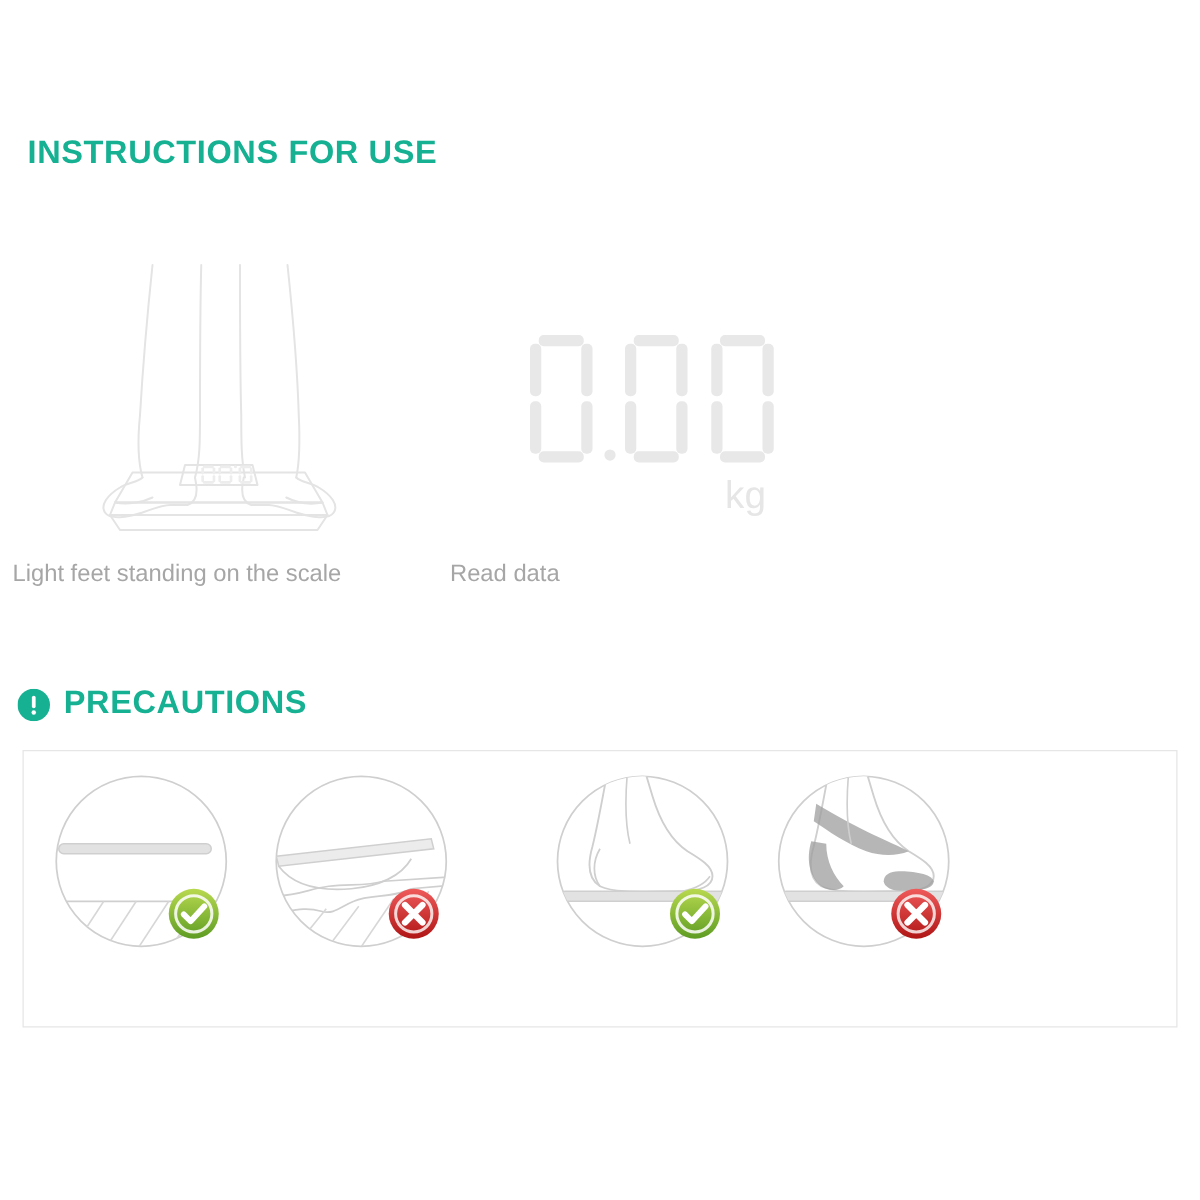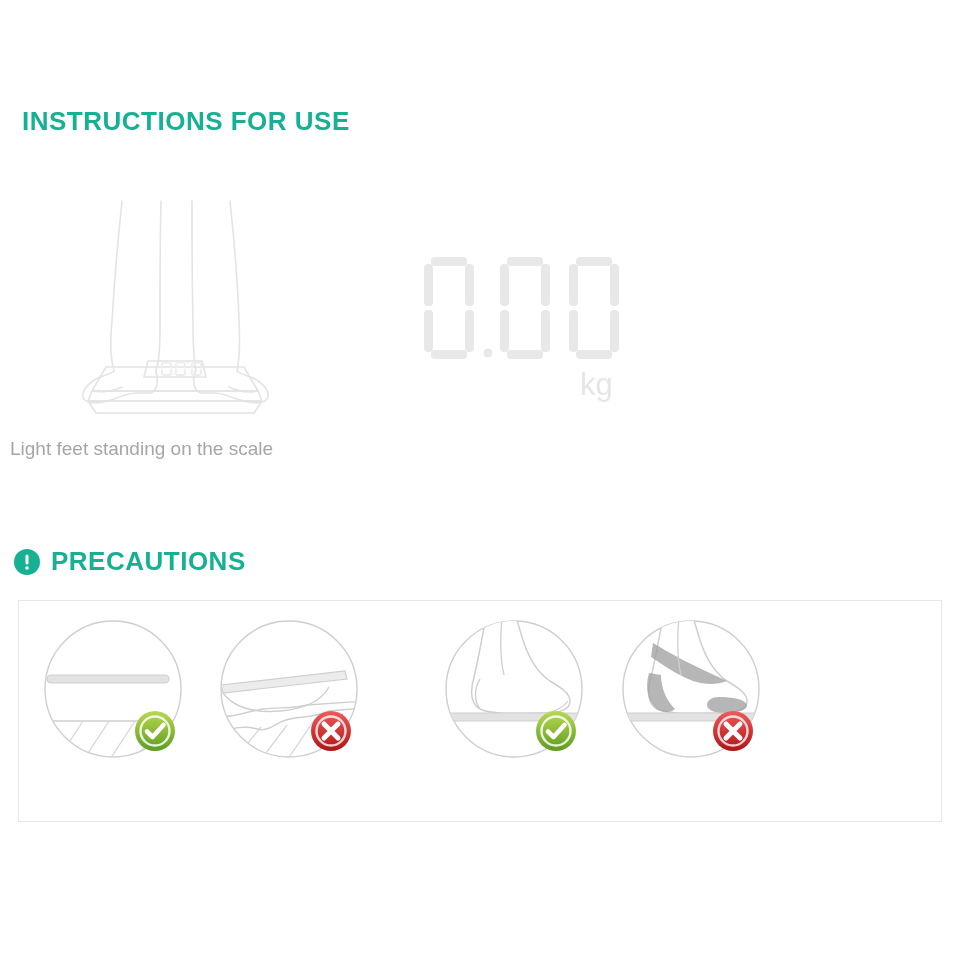--- a/index.html
+++ b/index.html
@@ -28,21 +28,21 @@
     color: #16b193;
     white-space: nowrap;
     text-align: center;
   }
 
   .heading-precautions-row {
     position: absolute;
     left: 14px;
     top: 546px;
     display: flex;
-    align-items: center;
+    align-items: flex-end;
     gap: 11px;
   }
   .alert-icon {
     width: 26px;
     height: 26px;
     flex: 0 0 26px;
     display: block;
   }
   .heading-precautions {
     font-size: 26px;
@@ -55,21 +55,21 @@
   
   .steps {
     position: absolute;
     left: 0;
     top: 190px;
     width: 960px;
     height: 300px;
   }
   .step {
     position: absolute;
-    top: 5px;
+    top: 16px;
     width: 330px;
     height: 300px;
   }
   .step-1 { left: 10px; }
   .step-2 { left: 360px; }
 
   .step-art {
     position: absolute;
     top: 0;
     left: 0;
@@ -217,20 +217,21 @@
             <rect x="0" y="7" width="9" height="42" rx="4"></rect>
             <rect x="41" y="7" width="9" height="42" rx="4"></rect>
             <rect x="0" y="53" width="9" height="42" rx="4"></rect>
             <rect x="41" y="53" width="9" height="42" rx="4"></rect>
             <rect x="7" y="93" width="36" height="9" rx="4"></rect>
           </g>
         </g>
         <text x="220" y="200" font-family="Liberation Sans, sans-serif" font-size="31" fill="#e6e6e6">kg</text>
       </svg>
     </div>
+    <div class="step-caption">Read data</div>
   </div>
 </div>
 
 <div class="heading-precautions-row">
   <span class="alert-icon">
     <svg viewBox="0 0 26 26" xmlns="http://www.w3.org/2000/svg">
       <circle cx="13" cy="13" r="13" fill="#16b193"></circle>
       <rect x="11.5" y="5.5" width="3" height="10" rx="1.5" fill="#ffffff"></rect>
       <circle cx="13" cy="19" r="1.8" fill="#ffffff"></circle>
     </svg>

